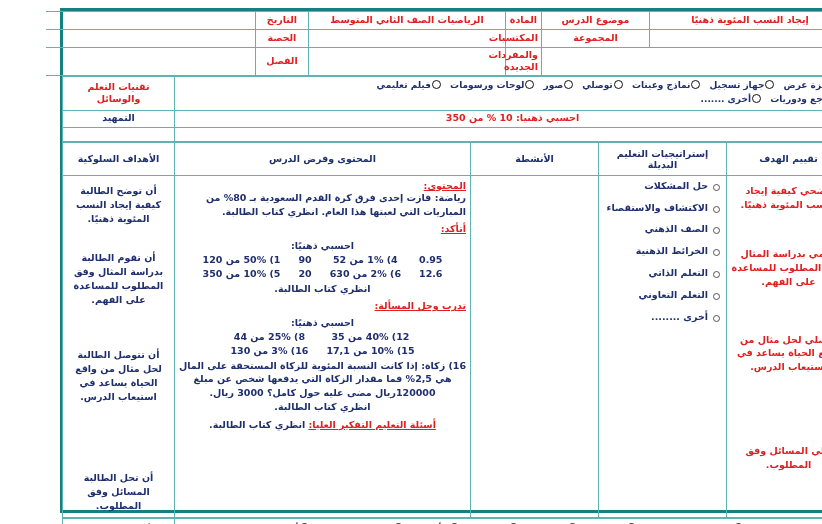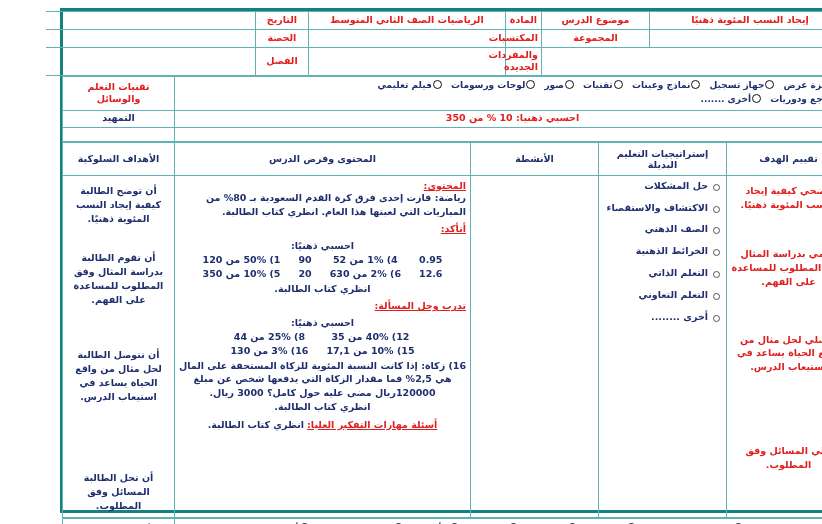--- a/index.html
+++ b/index.html
@@ -273,21 +273,21 @@
         <col style="width:676px">
         <col style="width:112px">
       </colgroup>
     <tbody>
       <tr>
         <td style="height:31px">
           <div class="opt-row">
             <span class="opt"><span class="circ"></span><span>أجهزة عرض</span></span>
             <span class="opt"><span class="circ"></span><span>جهاز تسجيل</span></span>
             <span class="opt"><span class="circ"></span><span>نماذج وعينات</span></span>
-            <span class="opt"><span class="circ"></span><span>تقنيات</span></span>
+            <span class="opt"><span class="circ"></span><span>توصلي</span></span>
             <span class="opt"><span class="circ"></span><span>صور</span></span>
             <span class="opt"><span class="circ"></span><span>لوحات ورسومات</span></span>
             <span class="opt"><span class="circ"></span><span>فيلم تعليمي</span></span>
           </div>
           <div class="opt-row" style="padding-right:0px">
             <span class="opt"><span class="circ"></span><span>مراجع ودوريات</span></span>
             <span class="opt"><span class="circ"></span><span>أخرى .......</span></span>
           </div>
         </td>
         <td>
@@ -404,21 +404,21 @@
               <div class="pcell"><span>15)</span> <span>10% من 17,1</span></div>
               <div class="pcell"><span>16)</span> <span>3% من 130</span></div>
             </div>
           </div>
 
           <div class="content-line" style="text-align:center">16) زكاة: إذا كانت النسبة المئوية للزكاة المستحقة على المال هي 2,5% فما مقدار الزكاة التي يدفعها شخص عن مبلغ 120000ريال مضى عليه حول كامل؟ 3000 ريال.</div>
           <div class="content-center">انظري كتاب الطالبة.</div>
 
           <div class="spacer-sm"></div>
           <div style="text-align:center">
-            <span class="ul bold" style="color:#e02020;font-size:9.5px">أسئلة مهارات التفكير العليا:</span>
+            <span class="ul bold" style="color:#e02020;font-size:9.5px">أسئلة التعليم التفكير العليا:</span>
             <span class="blue" style="font-size:9.5px">انظري كتاب الطالبة.</span>
           </div>
         </td>
 
         <td class="obj-cell">
           <div class="obj-item" style="margin-top:4px">أن توضح الطالبة كيفية إيجاد النسب المئوية ذهنيًا.</div>
           <div class="obj-item" style="margin-top:24px">أن تقوم الطالبة بدراسة المثال وفق المطلوب للمساعدة على الفهم.</div>
           <div class="obj-item" style="margin-top:40px">أن تتوصل الطالبة لحل مثال من واقع الحياة يساعد في استيعاب الدرس.</div>
           <div class="obj-item" style="margin-top:66px">أن تحل الطالبة المسائل وفق المطلوب.</div>
         </td>

